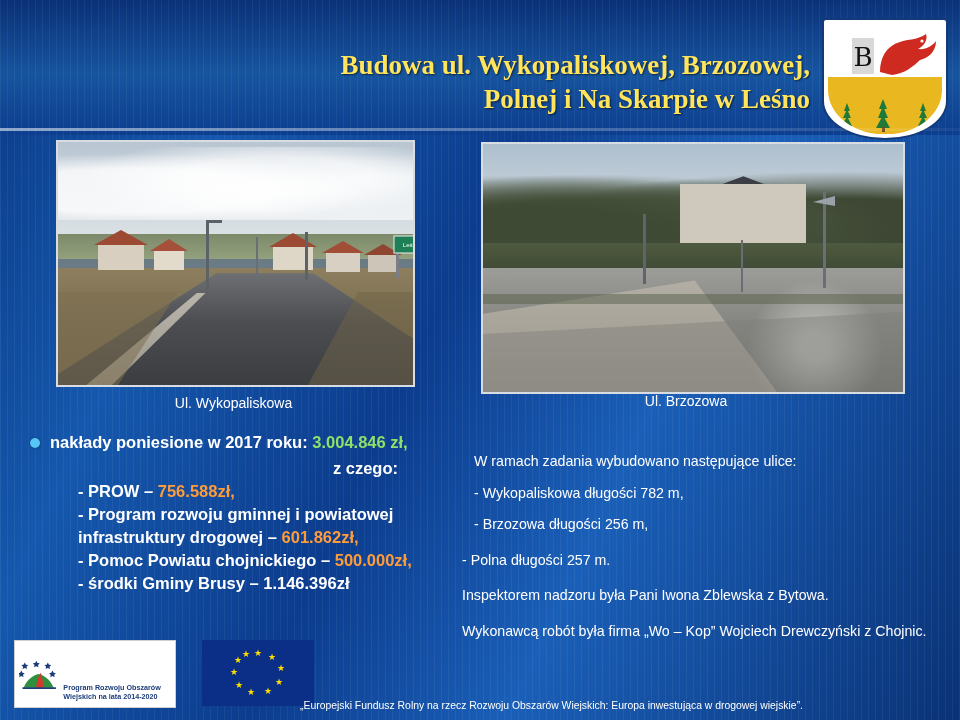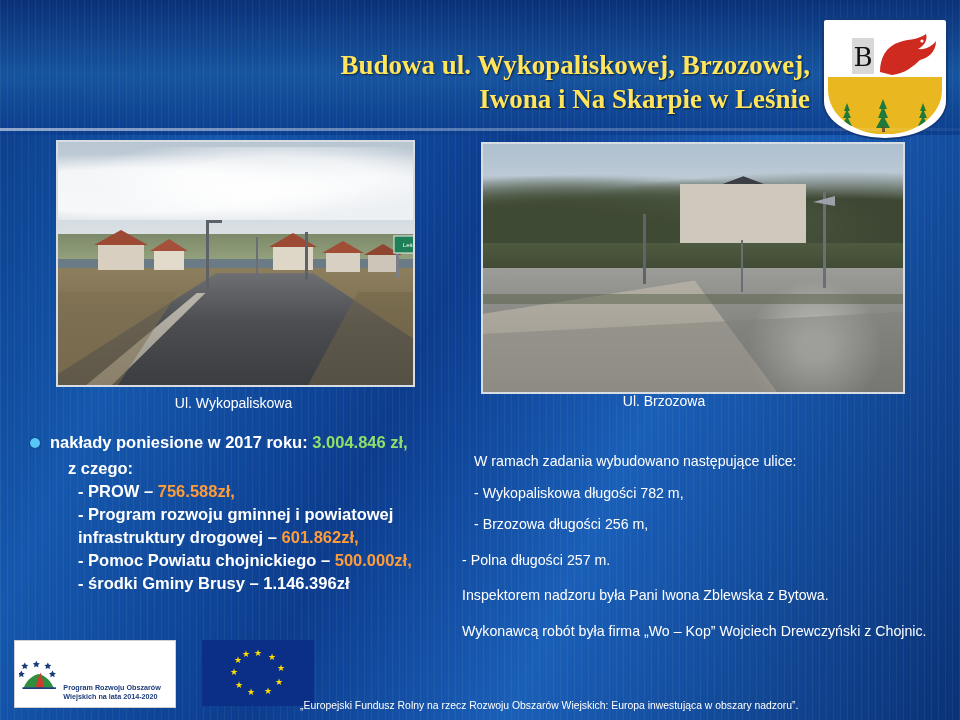--- a/index.html
+++ b/index.html
@@ -61,21 +61,21 @@
 
   .photo{
     position:absolute;border:2px solid #d8dde4;background:#6a7b86;overflow:hidden;
   }
   .photo-1{left:56px;top:140px;width:355px;height:243px;}
   .photo-2{left:481px;top:142px;width:420px;height:248px;}
   .cap{
     position:absolute;color:#fff;font-size:14px;text-align:center;
   }
   .cap-1{left:56px;top:395px;width:355px;}
-  .cap-2{left:454px;top:393px;width:420px;}
+  .cap-2{left:476px;top:393px;width:420px;}
 
   
   .p1-sky{position:absolute;left:0;top:0;width:100%;height:44%;
     background:linear-gradient(to bottom,#b9c6d2 0%,#cfd8df 55%,#dfe4e6 100%);}
   .p1-clouds{position:absolute;left:0;top:2%;width:100%;height:30%;
     background:radial-gradient(ellipse at 20% 60%, rgba(255,255,255,.8) 0 35%, rgba(255,255,255,0) 60%),
                radial-gradient(ellipse at 62% 40%, rgba(255,255,255,.7) 0 30%, rgba(255,255,255,0) 62%),
                radial-gradient(ellipse at 88% 70%, rgba(255,255,255,.6) 0 30%, rgba(255,255,255,0) 60%);}
   .p1-far{position:absolute;left:0;top:38%;width:100%;height:10%;
     background:linear-gradient(to bottom,#7c8a6a,#93a07d);}
@@ -116,21 +116,21 @@
   }
   .bul{display:flex;align-items:flex-start;margin-bottom:6px;}
   .dot{
     width:10px;height:10px;border-radius:50%;background:#55c6f5;
     margin:6px 10px 0 6px;flex:0 0 auto;
     box-shadow:0 0 2px rgba(0,0,0,.5);
   }
   .bul-txt{font-size:16.5px;font-weight:bold;line-height:21px;}
   .sub{margin:2px 0 8px 44px;font-size:16.5px;font-weight:bold;line-height:23px;}
   .sub-line{margin-left:10px;}
-  .center-sub{text-align:left;width:330px;margin-left:44px;font-size:16.5px;font-weight:bold;}
+  .center-sub{text-align:right;width:330px;margin-left:44px;font-size:16.5px;font-weight:bold;}
   .amt-green{color:#8ee06a;}
   .amt-orange{color:#ff9c3a;}
 
   .right-col{
     position:absolute;left:462px;top:440px;width:485px;color:#fff;
     font-size:14.2px;line-height:19.5px;
   }
   .right-col p{margin:16px 0 13px 0;}
   .right-col .tight{margin:12px;}
 
@@ -151,21 +151,21 @@
   }
 </style>
 </head>
 <body>
 
 <div class="slide">
   <div class="vstripes"></div>
 
   <div class="title">
     <div>Budowa ul. Wykopaliskowej, Brzozowej,</div>
-    <div>Iwona i Na Skarpie w Leśnie</div>
+    <div>Polnej i Na Skarpie w Leśno</div>
   </div>
 
   <div class="crest">
     <div class="shield">
       <svg class="griffin" viewBox="0 0 106 54">
         <path d="M18 46 L18 10 L40 10 L40 46 Z" fill="#d8d8d8"></path>
         <text x="29" y="38" font-size="26" font-family="DejaVu Serif, serif" text-anchor="middle" fill="#111">B</text>
         <path d="M46 44 C46 30 52 18 66 14 C74 11 84 12 92 6 C94 12 90 18 84 21 C92 22 98 18 102 13 C102 24 94 30 86 32 C80 38 70 46 58 47 Z" fill="#cf2a20"></path>
         <circle cx="88" cy="13" r="1.6" fill="#fff"></circle>
       </svg>
@@ -295,14 +295,14 @@
           <text x="24" y="48" font-size="9" text-anchor="middle" font-family="DejaVu Sans, sans-serif">★</text>
           <text x="12" y="41" font-size="9" text-anchor="middle" font-family="DejaVu Sans, sans-serif">★</text>
           <text x="7" y="28" font-size="9" text-anchor="middle" font-family="DejaVu Sans, sans-serif">★</text>
           <text x="11" y="16" font-size="9" text-anchor="middle" font-family="DejaVu Sans, sans-serif">★</text>
           <text x="19" y="10" font-size="9" text-anchor="middle" font-family="DejaVu Sans, sans-serif">★</text>
         </g>
       </svg>
     </div>
   </div>
 
-  <div class="footer-note">„Europejski Fundusz Rolny na rzecz Rozwoju Obszarów Wiejskich: Europa inwestująca w obszary nadzoru”.</div>
+  <div class="footer-note">„Europejski Fundusz Rolny na rzecz Rozwoju Obszarów Wiejskich: Europa inwestująca w drogowej wiejskie”.</div>
 </div>
 
 </body></html>

